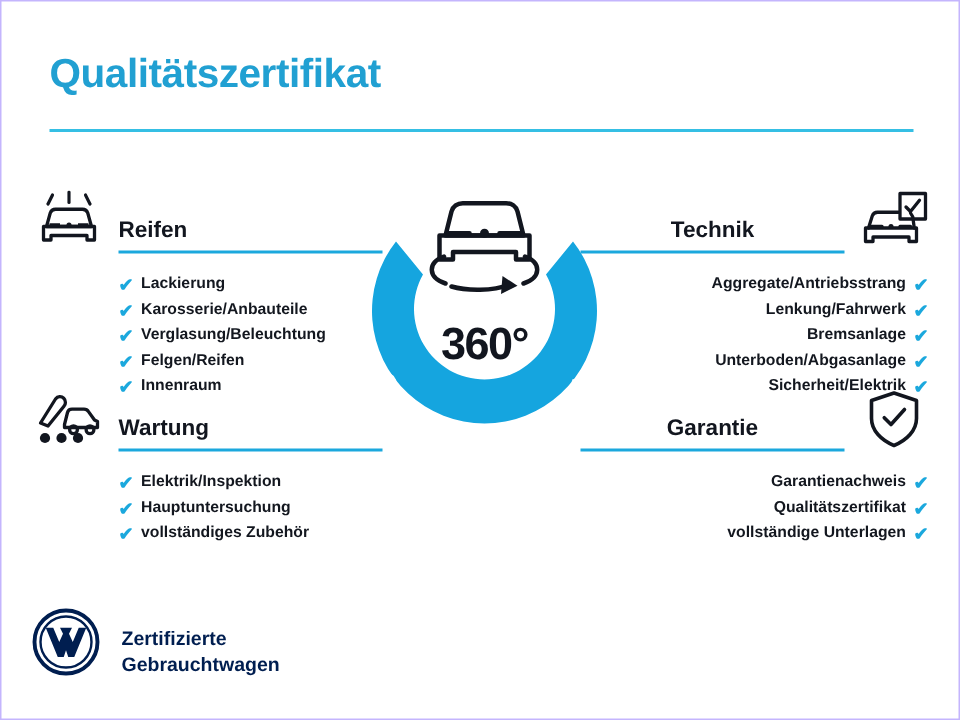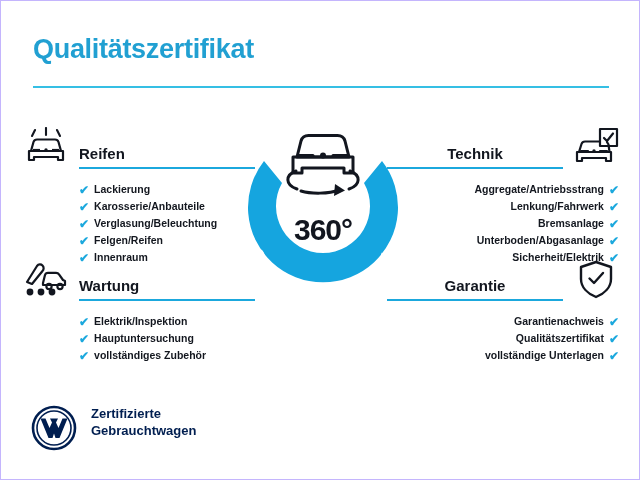--- a/index.html
+++ b/index.html
@@ -131,24 +131,24 @@
     text-align: center;
     font-size: 30px;
     font-weight: bold;
     color: #12161f;
     letter-spacing: -1px;
   }
 
   
   .footer {
     position: absolute;
-    left: 30px;
+    left: 20px;
     top: 404px;
     display: flex;
-    align-items: flex-start;
+    align-items: flex-end;
   }
   .vw-logo { width: 46px; height: 46px; }
   .footer-text {
     margin-left: 14px;
     font-size: 13px;
     font-weight: bold;
     line-height: 17px;
     color: #001e50;
   }
 </style>

